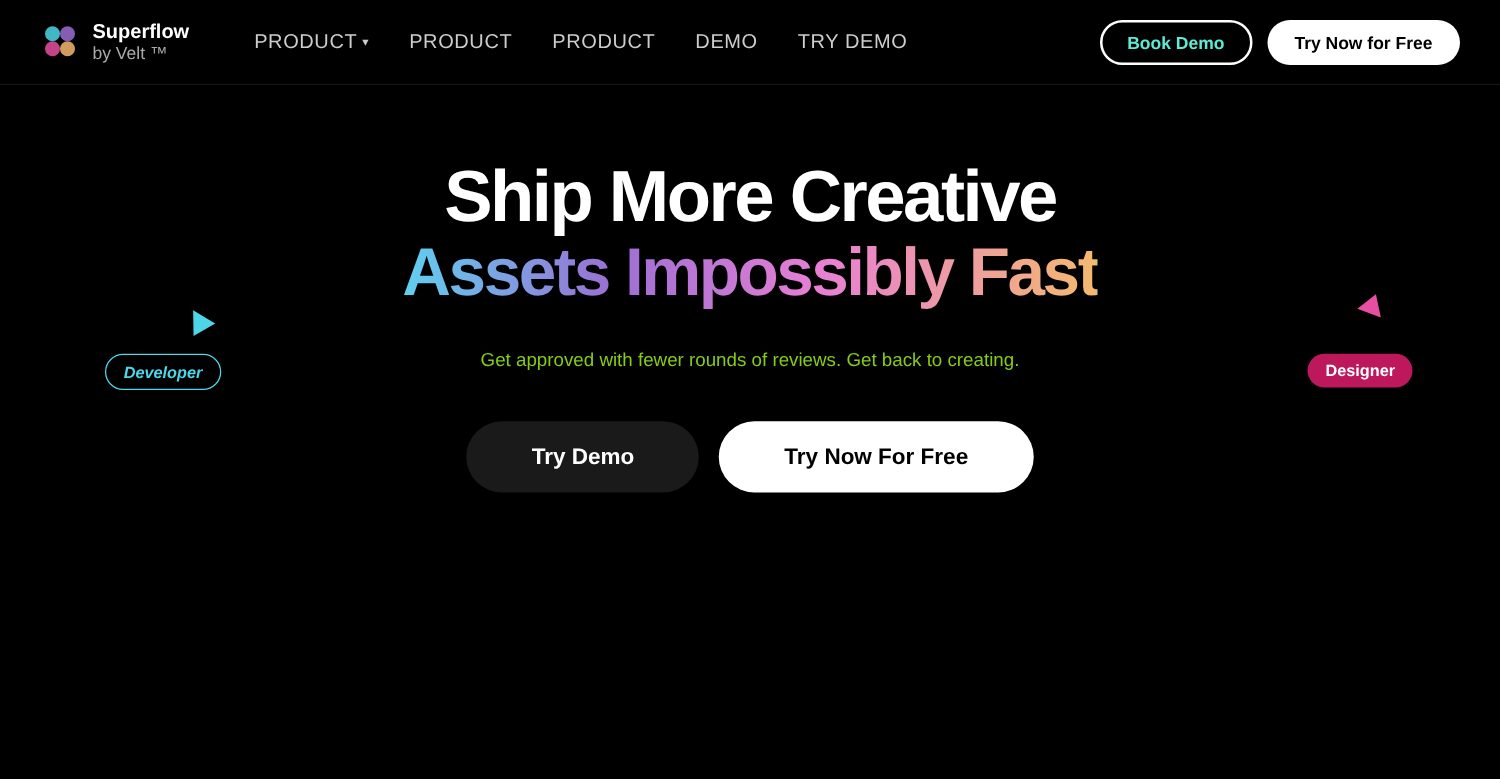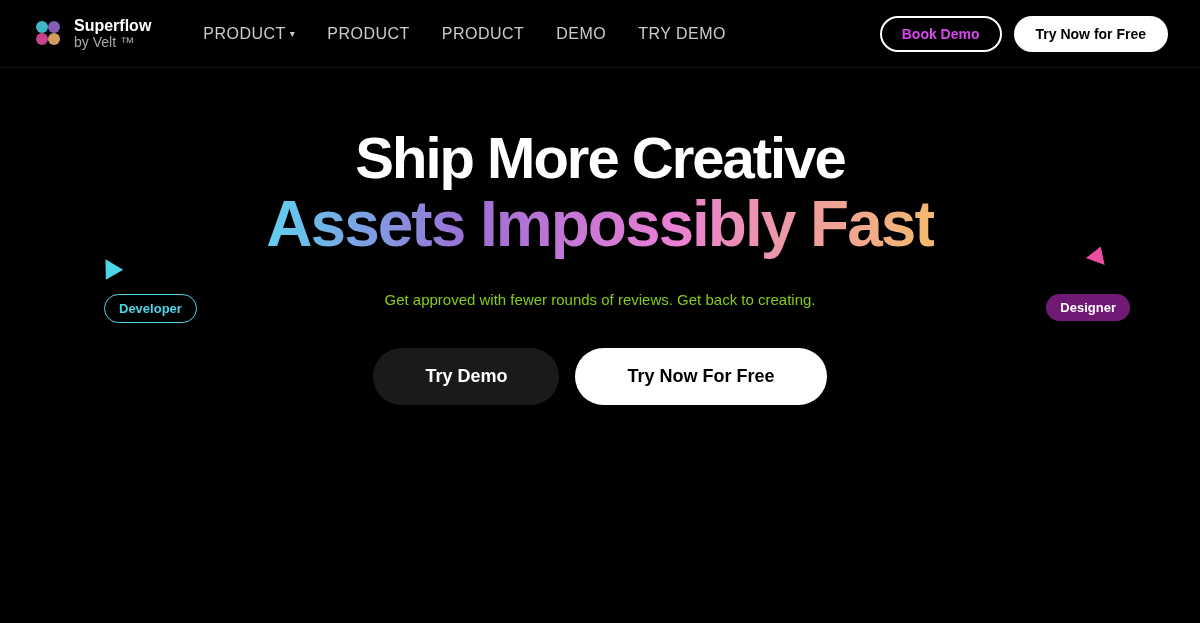--- a/index.html
+++ b/index.html
@@ -65,21 +65,21 @@
       content: '▾';
       font-size: 10px;
     }
     .nav-actions {
       display: flex;
       align-items: center;
       gap: 12px;
     }
     .btn-book {
       background: #000;
-      color: #d946ef;
+      color: #5eead4;
       border: 2px solid #fff;
       padding: 8px 20px;
       border-radius: 999px;
       font-size: 14px;
       font-weight: 600;
       cursor: pointer;
     }
     .btn-try-free {
       background: #fff;
       color: #000;
@@ -103,21 +103,21 @@
       position: relative;
     }
     .hero-title-line1 {
       font-size: 58px;
       font-weight: 900;
       color: #fff;
       line-height: 1.05;
       letter-spacing: -2px;
     }
     .hero-title-line2 {
-      font-size: 64px;
+      font-size: 54px;
       font-weight: 900;
       line-height: 1.1;
       letter-spacing: -2px;
       background: linear-gradient(90deg, #60d0f0 0%, #9b6fd4 30%, #e87fd4 60%, #f4b96e 100%);
       -webkit-background-clip: text;
       -webkit-text-fill-color: transparent;
       background-clip: text;
     }
     .hero-subtitle-row {
       display: flex;
@@ -141,21 +141,21 @@
       font-size: 13px;
       font-weight: 600;
       cursor: default;
     }
     .badge-developer {
       background: #000;
       color: #4cd6e8;
       border: 1.5px solid #4cd6e8;
     }
     .badge-designer {
-      background: #701a75;
+      background: #be185d;
       color: #fff;
       border: none;
     }
     .cursor-blue {
       width: 0;
       height: 0;
       border-left: 10px solid transparent;
       border-right: 10px solid transparent;
       border-bottom: 18px solid #4cd6e8;
       display: inline-block;
@@ -172,24 +172,25 @@
       border-right: 10px solid transparent;
       border-bottom: 16px solid #e84fa0;
       display: inline-block;
       transform: rotate(20deg);
       position: relative;
       top: -32px;
       right: -10px;
     }
     .left-badge-wrap {
       position: absolute;
-      left: 104px;
-      display: flex;
-      flex-direction: column;
-      align-items: flex-start;
+      left: 84px;
+      display: flex;
+      flex-direction: column;
+      align-items: flex-end;
+      font-style: italic;
     }
     .right-badge-wrap {
       position: absolute;
       right: 70px;
       display: flex;
       flex-direction: column;
       align-items: center;
     }
 
     

